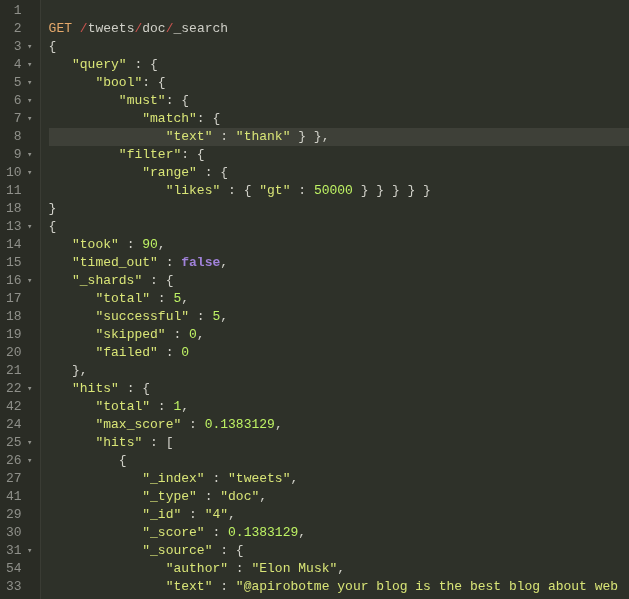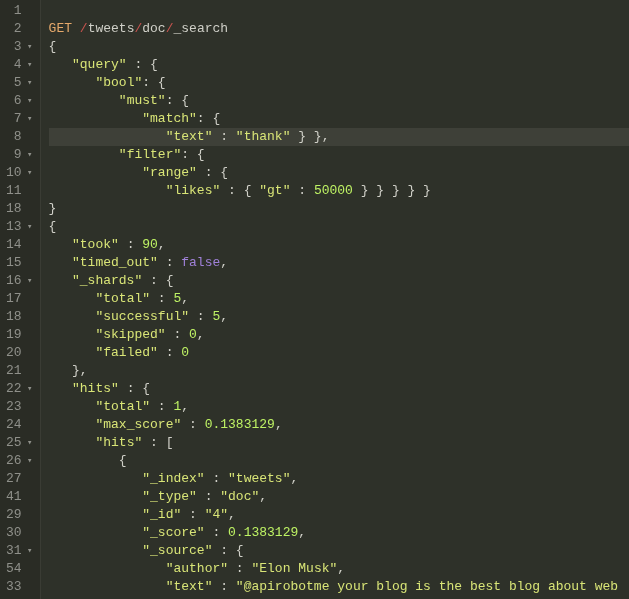--- a/index.html
+++ b/index.html
@@ -51,21 +51,21 @@
   }
   .code .line.hl {
     background: #3e4038;
   }
   .kw  { color: #e6a96b; }      
   .path{ color: #d0d0c8; }
   .slash{ color: #c7534e; }
   .key { color: #d9e577; }      
   .str { color: #d9e577; }      
   .num { color: #bef264; }      
-  .bool{ color: #a082d9; }      
+  .bool{ color: #a082d9; font-weight: bold; }      
   .pun { color: #d0d0c8; }      
   .txt { color: #d0d0c8; }
 </style>
 </head>
 <body>
 
 <div class="editor">
   <div class="gutter" id="gutter">
       <div class="ln">
         <span>1</span>
@@ -149,21 +149,21 @@
       </div>
       <div class="ln">
         <span>21</span>
         <span class="fold"></span>
       </div>
       <div class="ln">
         <span>22</span>
         <span class="fold">▾</span>
       </div>
       <div class="ln">
-        <span>23</span>
+        <span>42</span>
         <span class="fold"></span>
       </div>
       <div class="ln">
         <span>24</span>
         <span class="fold"></span>
       </div>
       <div class="ln">
         <span>25</span>
         <span class="fold">▾</span>
       </div>

